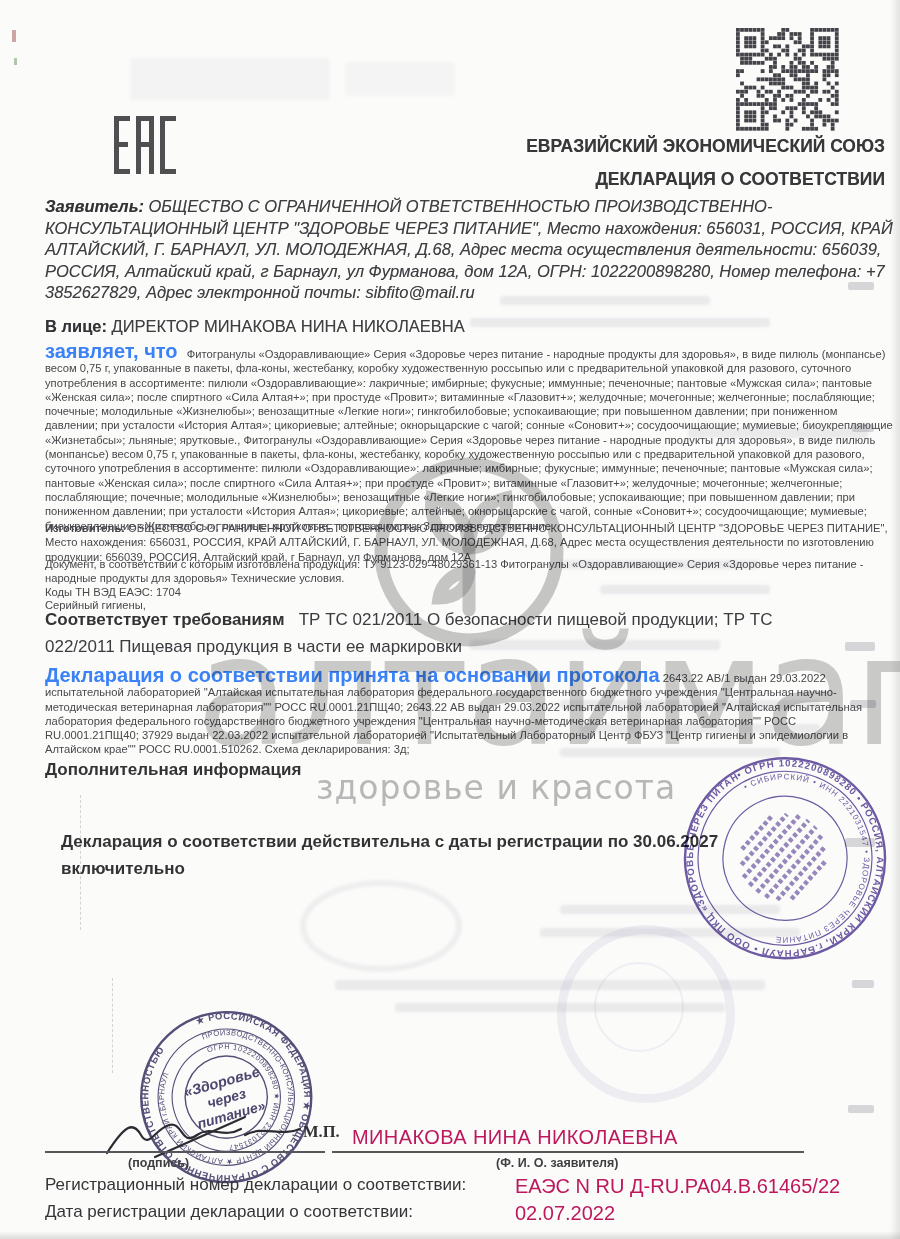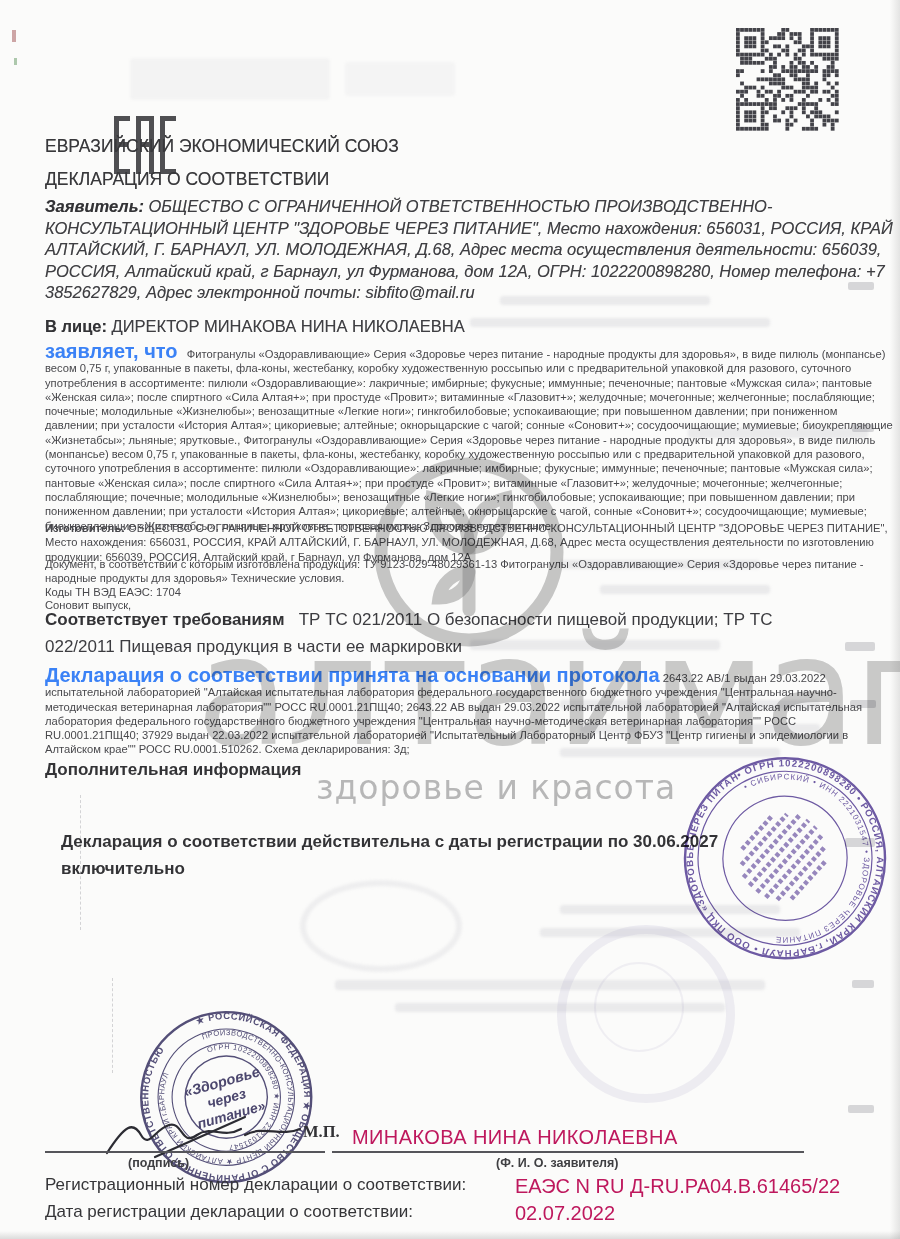--- a/index.html
+++ b/index.html
@@ -1,19 +1,19 @@
 <!DOCTYPE html>
 <html><head>
 <meta charset="utf-8">
 <style>
   html,body{margin:0;padding:0;background:#d9d9d9;}
   .page{position:relative;width:900px;height:1239px;margin:0 auto;overflow:hidden;
         background:#fbfbfa;font-family:"Liberation Sans",sans-serif;color:#3c3c40;}
   .abs{position:absolute;}
-  .title{left:45px;width:840px;text-align:left;font-weight:normal;font-size:17.5px;color:#38383b;
+  .title{left:45px;width:840px;text-align:right;font-weight:bold;font-size:17.5px;color:#38383b;
          text-shadow:0 0 .4px rgba(60,60,60,.55);}
   .para{left:45px;width:848px;font-size:16.5px;line-height:21.5px;color:#3f3f43;
         text-shadow:0 0 .4px rgba(60,60,60,.45);}
   .para b{color:#333336;}
   .small{font-size:11.2px;line-height:14.3px;color:#48484c;}
   .lead{font-size:20px;font-weight:bold;color:#3b82f6;}
   .bigbold{font-size:17px;font-weight:bold;color:#333336;}
   .footer-label{font-size:17px;font-weight:normal;color:#353538;}
   .footer-value{font-size:20px;color:#be185d;}
   .sig-caption{font-size:12.5px;font-weight:bold;color:#3f3f42;}
@@ -422,21 +422,21 @@
     <span>Фитогранулы «Оздоравливающие» Серия «Здоровье через питание - народные продукты для здоровья», в виде пилюль (монпансье) весом 0,75 г, упакованные в пакеты, фла-коны, жестебанку, коробку художественную россыпью или с предварительной упаковкой для разового, суточного употребления в ассортименте: пилюли «Оздоравливающие»: лакричные; имбирные; фукусные; иммунные; печеночные; пантовые «Мужская сила»; пантовые «Женская сила»; после спиртного «Сила Алтая+»; при простуде «Провит»; витаминные «Глазовит+»; желудочные; мочегонные; желчегонные; послабляющие; почечные; молодильные «Жизнелюбы»; венозащитные «Легкие ноги»; гинкгобилобовые; успокаивающие; при повышенном давлении; при пониженном давлении; при усталости «История Алтая»; цикориевые; алтейные; окнорыцарские с чагой; сонные «Соновит+»; сосудоочищающие; мумиевые; биоукрепляющие «Жизнетабсы»; льняные; ярутковые., Фитогранулы «Оздоравливающие» Серия «Здоровье через питание - народные продукты для здоровья», в виде пилюль (монпансье) весом 0,75 г, упакованные в пакеты, фла-коны, жестебанку, коробку художественную россыпью или с предварительной упаковкой для разового, суточного употребления в ассортименте: пилюли «Оздоравливающие»: лакричные; имбирные; фукусные; иммунные; печеночные; пантовые «Мужская сила»; пантовые «Женская сила»; после спиртного «Сила Алтая+»; при простуде «Провит»; витаминные «Глазовит+»; желудочные; мочегонные; желчегонные; послабляющие; почечные; молодильные «Жизнелюбы»; венозащитные «Легкие ноги»; гинкгобилобовые; успокаивающие; при повышенном давлении; при пониженном давлении; при усталости «История Алтая»; цикориевые; алтейные; окнорыцарские с чагой, сонные «Соновит+»; сосудоочищающие; мумиевые; биоукрепляющие «Жизнетабсы»; льняные; ярутковые., торговая марка: Здоровье через питание</span>
   </p>
 
   <p class="abs small" style="left:45px;top:521px;width:848px;margin:0;">
     <b>Изготовитель:</b>
     <span>ОБЩЕСТВО С ОГРАНИЧЕННОЙ ОТВЕТСТВЕННОСТЬЮ ПРОИЗВОДСТВЕННО-КОНСУЛЬТАЦИОННЫЙ ЦЕНТР "ЗДОРОВЬЕ ЧЕРЕЗ ПИТАНИЕ", Место нахождения: 656031, РОССИЯ, КРАЙ АЛТАЙСКИЙ, Г. БАРНАУЛ, УЛ. МОЛОДЕЖНАЯ, Д.68, Адрес места осуществления деятельности по изготовлению продукции: 656039, РОССИЯ, Алтайский край, г Барнаул, ул Фурманова, дом 12А</span>
   </p>
 
   <p class="abs small" style="left:45px;top:557px;width:848px;margin:0;">Документ, в соответствии с которым изготовлена продукция: ТУ 9123-029-48029361-13 Фитогранулы «Оздоравливающие» Серия «Здоровье через питание - народные продукты для здоровья» Технические условия.</p>
   <p class="abs small" style="left:45px;top:585px;width:400px;margin:0;">Коды ТН ВЭД ЕАЭС: 1704</p>
-  <p class="abs small" style="left:45px;top:598px;width:400px;margin:0;">Соновит выпуск,</p>
+  <p class="abs small" style="left:45px;top:598px;width:400px;margin:0;">Серийный гигиены,</p>
 
   <p class="abs" style="left:45px;top:606px;width:790px;margin:0;font-size:17px;line-height:27px;color:#3c3c40;">
     <span class="bigbold">Соответствует требованиям</span>&nbsp;&nbsp;
     <span>ТР ТС 021/2011 О безопасности пищевой продукции; ТР ТС 022/2011 Пищевая продукция в части ее маркировки</span>
   </p>
 
   <p class="abs small" style="left:45px;top:668px;width:848px;margin:0;">
     <span class="lead">Декларация о соответствии принята на основании протокола</span>
     <span>2643.22 АВ/1 выдан 29.03.2022 испытательной лабораторией "Алтайская испытательная лаборатория федерального государственного бюджетного учреждения "Центральная научно-методическая ветеринарная лаборатория"" РОСС RU.0001.21ПЩ40; 2643.22 АВ выдан 29.03.2022 испытательной лабораторией "Алтайская испытательная лаборатория федерального государственного бюджетного учреждения "Центральная научно-методическая ветеринарная лаборатория"" РОСС RU.0001.21ПЩ40; 37929 выдан 22.03.2022 испытательной лабораторией "Испытательный Лабораторный Центр ФБУЗ "Центр гигиены и эпидемиологии в Алтайском крае"" РОСС RU.0001.510262. Схема декларирования: 3д;</span>
   </p>

